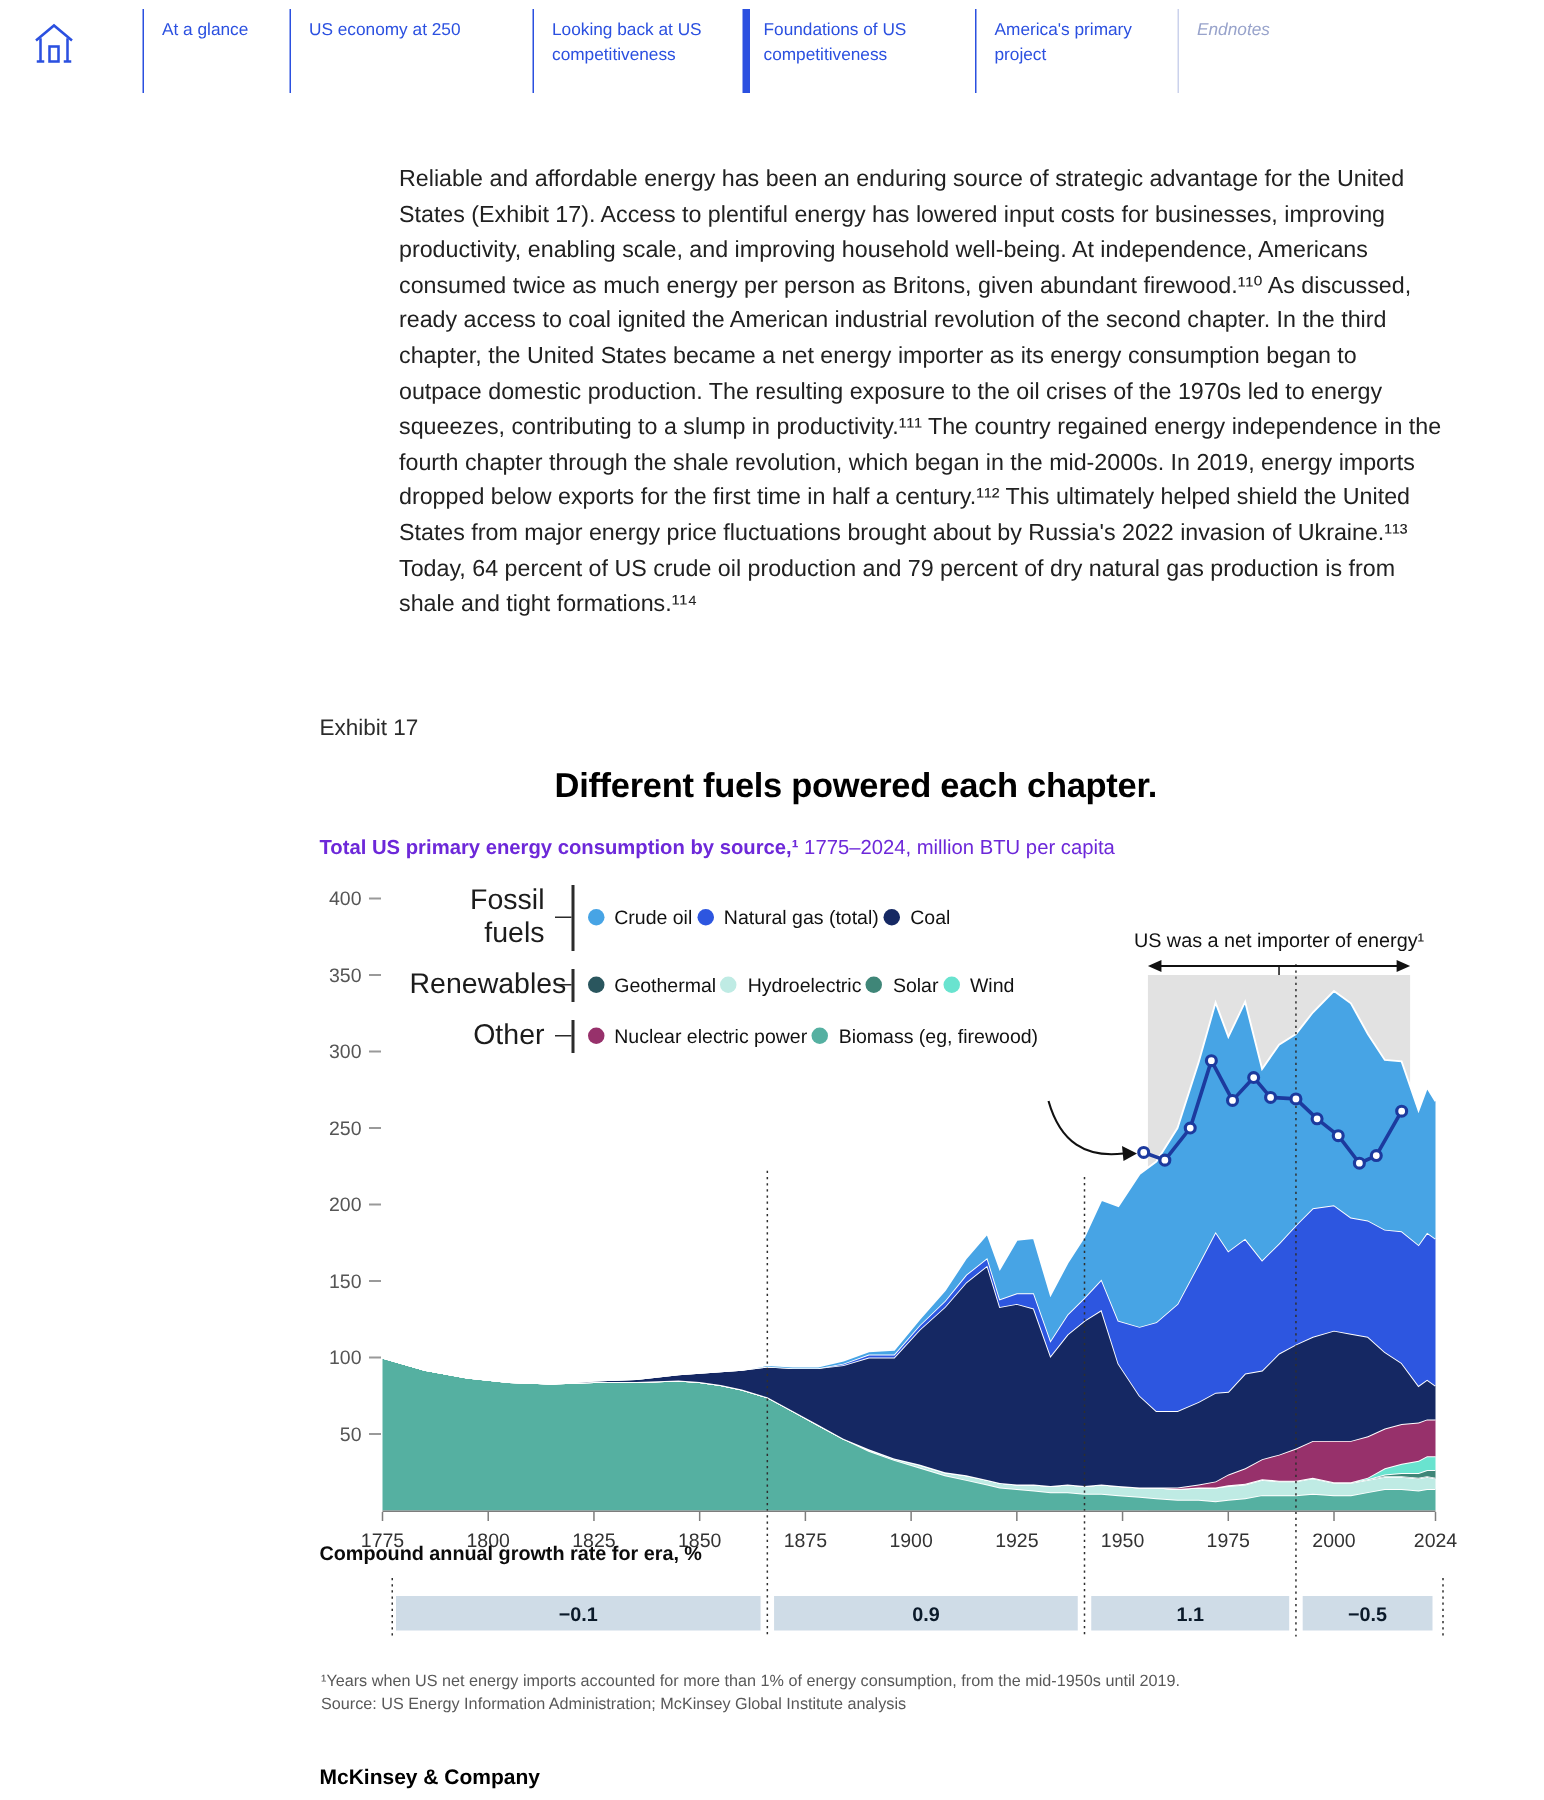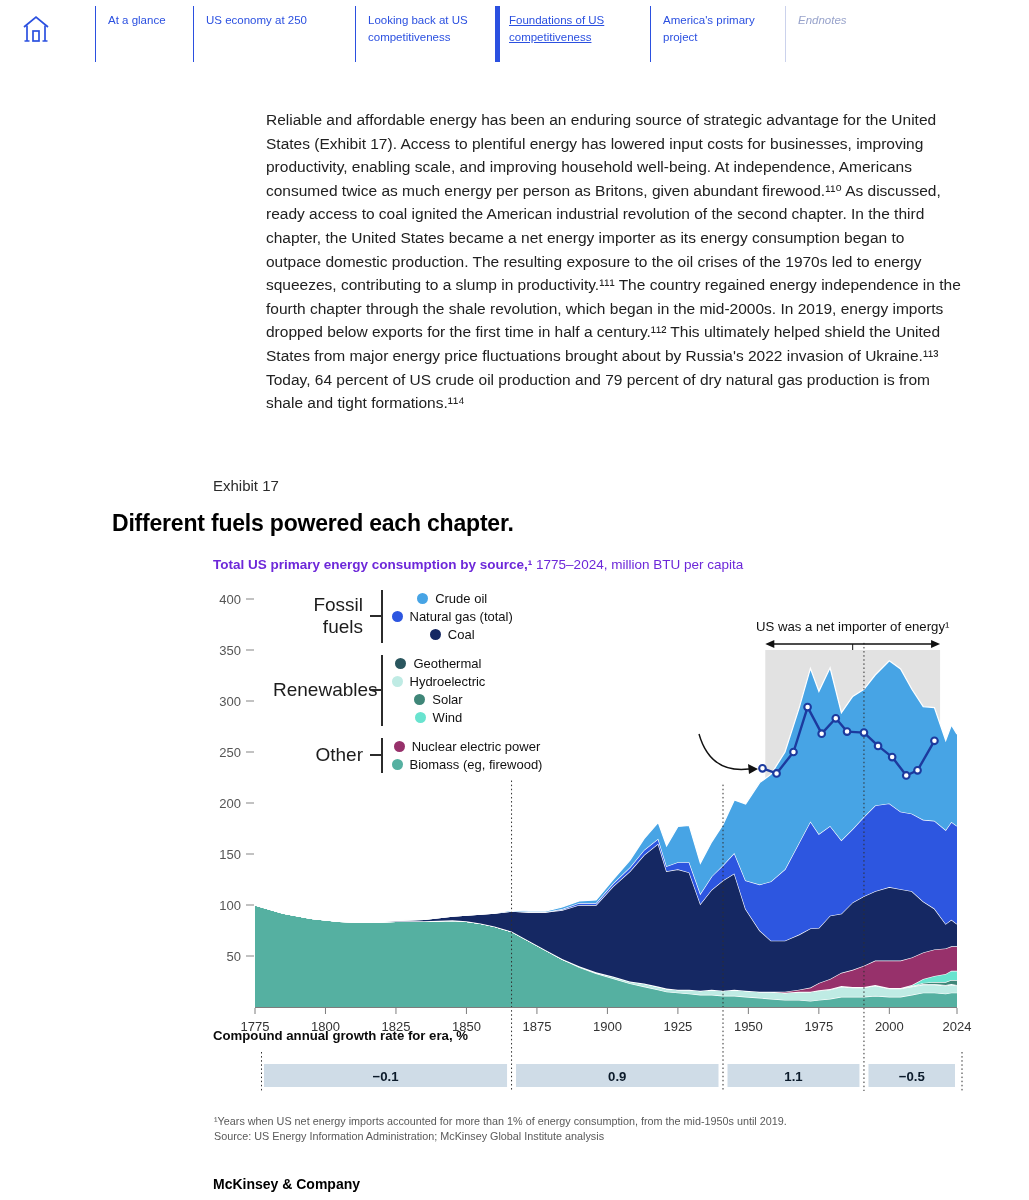--- a/index.html
+++ b/index.html
@@ -4,41 +4,41 @@
 <style>
   * { margin:0; padding:0; box-sizing:border-box; }
   body { width:1029px; background:#fff; font-family:"Liberation Sans","DejaVu Sans",sans-serif; color:#1f1f1f; }
 
   
   .nav { display:flex; align-items:flex-start; height:66px; background:#fff; }
   .nav-home { width:95px; padding:14px 0 0 20px; cursor:pointer; }
   .tab { height:56px; margin-top:6px; padding:6px 10px 0 12px; border-left:1px solid #2B50E0;
          color:#2B50E0; font-size:11.5px; line-height:1.45; font-weight:500; cursor:pointer; }
   .tab span { display:block; }
-  .tab--active { border-left-width:5px; padding-left:9px;text-decoration:underline; }
+  .tab--active { border-left-width:5px; padding-left:9px; }
   .tab--muted { color:#98A3CB; font-style:italic; border-left-color:#CBD2EC; }
 
   
   .body-text { margin:42px 0 0 266px; width:696px; font-size:15.5px; line-height:23.6px; color:#212121; }
 
   .exhibit-label { margin:62px 0 0 213px; font-size:15px; color:#2b2b2b; }
-  .chart-title   { margin:16px 0 0 112px; font-size:23px; font-weight:700; color:#000; letter-spacing:-0.2px; }
+  .chart-title   { margin:16px 0 0 112px; font-size:23px; font-weight:700; color:#000; letter-spacing:-0.2px;text-align:center; }
   .chart-subtitle{ margin:20px 0 12px 213px; font-size:13.5px; color:#6d28d9; }
   .chart-subtitle b { font-weight:700; }
 
   
   .chart-wrap { position:relative; width:816px; margin-left:213px; height:522px; }
   svg text { font-family:"Liberation Sans","DejaVu Sans",sans-serif; }
 
   .legend { position:absolute; left:60px; top:6px; }
   .lgroup { display:flex; align-items:center; margin-bottom:12px; }
   .lgroup-label { width:90px; text-align:right; font-size:19px; color:#1c1c1c; }
   .lgroup-dash { width:11px; height:1.5px; background:#2b2b2b; margin-left:7px; }
   .lgroup-bar { width:1.5px; align-self:stretch; background:#2b2b2b; }
-  .litems { padding:1px 0 1px 9px; display:flex; flex-direction:column; gap:3px;align-items:center; }
+  .litems { padding:1px 0 1px 9px; display:flex; flex-direction:row; gap:3px; }
   .litem { display:flex; align-items:center; font-size:13px; color:#111; white-space:nowrap; }
   .ldot { width:11px; height:11px; border-radius:50%; margin-right:7px; flex:0 0 auto; }
 
   .prod-label { position:absolute; left:434px; top:98px; width:118px; font-size:13.2px; line-height:17px; color:#111; }
 
   .footnotes { margin:8px 0 0 214px; font-size:10.8px; line-height:15px; color:#595959; }
   .brand { margin:32px 0 24px 213px; font-size:14px; font-weight:700; color:#000; }
 </style>
 </head>
 <body>

